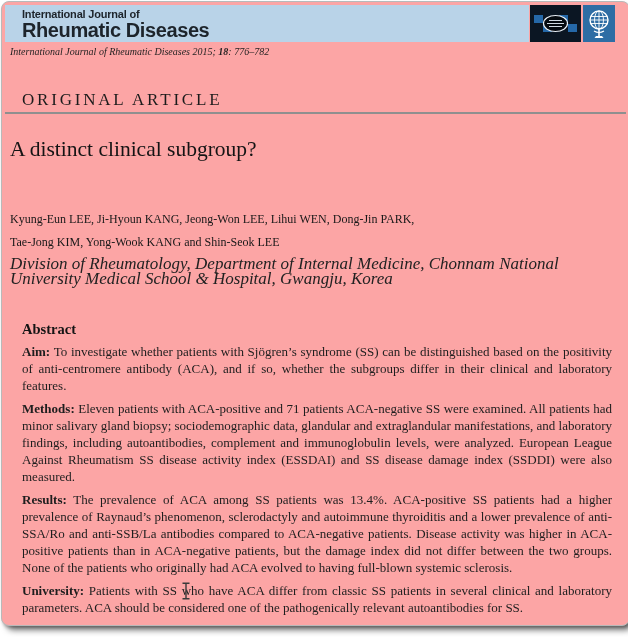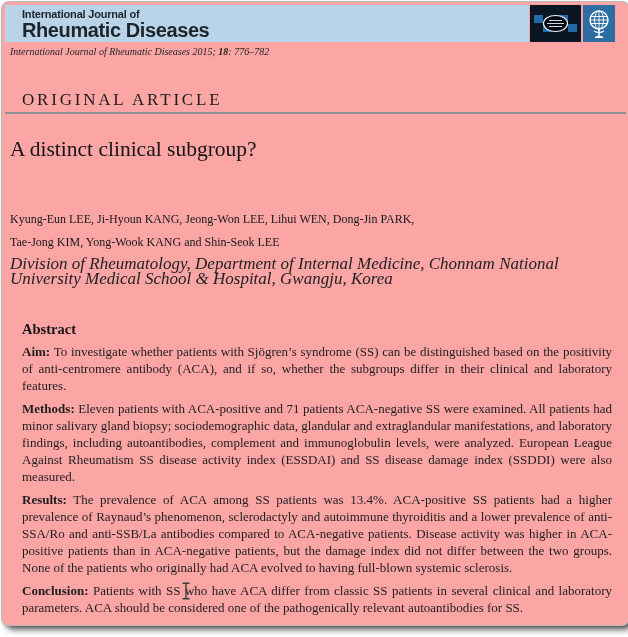--- a/index.html
+++ b/index.html
@@ -131,21 +131,21 @@
 
     <p>
       <span class="lead">Methods:</span><span> Eleven patients with ACA-positive and 71 patients ACA-negative SS were examined. All patients had minor salivary gland biopsy; sociodemographic data, glandular and extraglandular manifestations, and laboratory findings, including autoantibodies, complement and immunoglobulin levels, were analyzed. European League Against Rheumatism SS disease activity index (ESSDAI) and SS disease damage index (SSDDI) were also measured.</span>
     </p>
 
     <p>
       <span class="lead">Results:</span><span> The prevalence of ACA among SS patients was 13.4%. ACA-positive SS patients had a higher prevalence of Raynaud’s phenomenon, sclerodactyly and autoimmune thyroiditis and a lower prevalence of anti-SSA/Ro and anti-SSB/La antibodies compared to ACA-negative patients. Disease activity was higher in ACA-positive patients than in ACA-negative patients, but the damage index did not differ between the two groups. None of the patients who originally had ACA evolved to having full-blown systemic sclerosis.</span>
     </p>
 
     <p>
-      <span class="lead">Conclusion:</span><span> Patients with SS who have ACA differ from classic SS patients in several clinical and laboratory parameters. ACA should be considered one of the pathogenically relevant autoantibodies for SS.</span>
+      <span class="lead">University:</span><span> Patients with SS who have ACA differ from classic SS patients in several clinical and laboratory parameters. ACA should be considered one of the pathogenically relevant autoantibodies for SS.</span>
     </p>
 
     <p>
       <span class="lead">Key words:</span><span> anti-centromere disease, Sjögren’s syndrome, autoantibodies.</span>
     </p>
   </div>
 
   <div class="ibeam-cursor">
     <svg width="10" height="18" viewBox="0 0 10 18">
       <path d="M1.5 1.2 h7 M5 1.2 v15.6 M1.5 16.8 h7" stroke="#3a3a3a" stroke-width="1.4" fill="none"></path>

